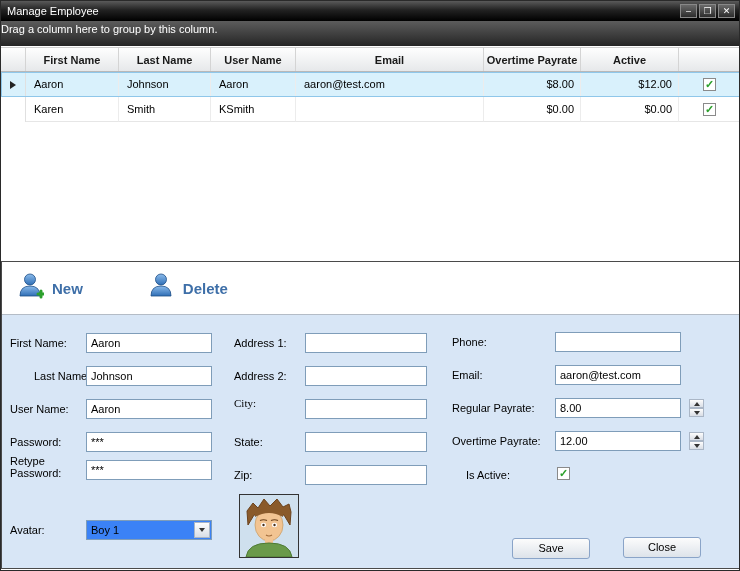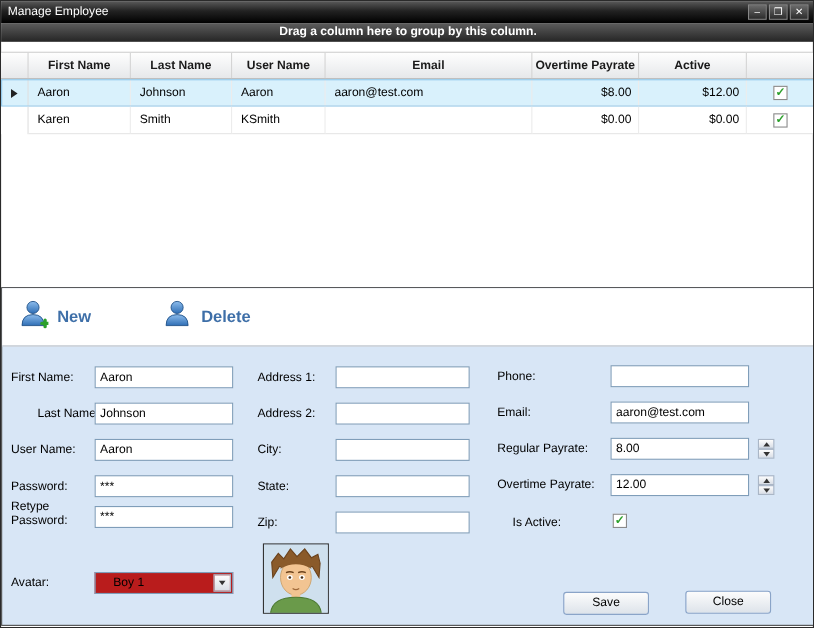--- a/index.html
+++ b/index.html
@@ -9,23 +9,23 @@
   
   .titlebar { position:absolute; top:0; left:0; width:740px; height:20px;
     background:linear-gradient(#5a5a5a 0%, #222 45%, #000 100%);
     display:flex; align-items:center; padding:0 6px; }
   .titlebar .title { color:#fff; font-size:11px; }
   .win-controls { margin-left:auto; display:flex; gap:2px; }
   .winbtn { width:17px; height:14px; color:#fff; font-size:9px; line-height:13px; text-align:center;
     background:linear-gradient(#6a6a6a,#2c2c2c); border:1px solid #888; cursor:default; }
 
   
-  .groupbar { position:absolute; top:20px; left:0; width:740px; height:17px;
+  .groupbar { position:absolute; top:20px; left:0; width:740px; height:25px;
     background:linear-gradient(#5c5c5c,#252525);
-    color:#fff; font-size:11px; font-weight:bold; text-align:center; line-height:16px; }
+    color:#fff; font-size:11px; font-weight:normal; text-align:left; line-height:16px; }
 
   
   .grid-row { position:absolute; left:0; width:740px; height:25px; display:grid;
     grid-template-columns:25px 93px 92px 85px 188px 97px 98px 62px; font-size:11px; }
   .grid-header { top:46px; background:linear-gradient(#fefefe,#e6e8ea); border-top:1px solid #cfcfcf; border-bottom:1px solid #b8b8b8; }
   .grid-header .cell { display:flex; align-items:center; justify-content:center; font-weight:bold; color:#1a1a1a; border-right:1px solid #d4d4d4; }
   .data-row .cell { display:flex; align-items:center; padding-left:8px; border-right:1px solid #ececec; border-bottom:1px solid #e6e6e6; color:#000; }
   .data-row .cell.money { justify-content:flex-end; padding-right:6px; padding-left:0; }
   .data-row .cell.center { justify-content:center; padding-left:0; }
   .row-0 { top:71px; background:#d9f1fc; outline:1px solid #8fc7ea; outline-offset:-1px; }
@@ -47,21 +47,21 @@
   .flabel { position:absolute; font-size:11px; color:#000; }
   .tb { position:absolute; height:20px; border:1px solid #7f9db9; background:#fff; font-size:11px; padding:2px 4px;
     font-family:"Liberation Sans", sans-serif; }
   .num-wrap { position:absolute; width:150px; height:20px; }
   .num-wrap .tb { position:absolute; left:0; top:0; width:126px; padding-right:18px; }
   .spinner { position:absolute; right:1px; top:1px; width:15px; height:18px; display:flex; flex-direction:column; }
   .spin-btn { flex:1; background:linear-gradient(#fdfdfd,#d9dee6); border:1px solid #aab6c6; display:flex; align-items:center; justify-content:center; }
   .tri-up { width:0; height:0; border-left:3px solid transparent; border-right:3px solid transparent; border-bottom:4px solid #333; }
   .tri-down { width:0; height:0; border-left:3px solid transparent; border-right:3px solid transparent; border-top:4px solid #333; }
 
-  .dropdown { position:absolute; width:126px; height:20px; border:1px solid #7f9db9; background:#b91c1c; font-size:11px; display:flex; align-items:center; padding-left:16px; }
+  .dropdown { position:absolute; width:126px; height:20px; border:1px solid #7f9db9; background:#3b82f6; font-size:11px; display:flex; align-items:center; padding-left:4px; }
   .dd-btn { position:absolute; right:1px; top:1px; width:16px; height:16px; background:linear-gradient(#fdfdfd,#d9dee6);
     border:1px solid #aab6c6; display:flex; align-items:center; justify-content:center; }
 
   .avatar-box { position:absolute; left:237px; top:232px; width:60px; height:64px; border:1px solid #333; background:#cfe0ee; }
 
   .btn { position:absolute; width:78px; height:21px; font-size:11px; text-align:center; line-height:19px;
     background:linear-gradient(#fcfcfc,#dde3ea); border:1px solid #8aa4c8; border-radius:3px; color:#000; cursor:default; }
 </style>
 </head>
 <body>
@@ -172,21 +172,21 @@
           <span class="tri-down"></span>
         </span>
     </div>
 
     <span class="flabel" style="left:232px; top:75px;">Address 1:</span>
     <input class="tb" style="left: 303px; top: 71px; width: 122px;" value="">
 
     <span class="flabel" style="left:232px; top:108px;">Address 2:</span>
     <input class="tb" style="left: 303px; top: 104px; width: 122px;" value="">
 
-    <span class="flabel" style="left:232px; top:141px;">City:</span>
+    <span class="flabel" style="left:232px; top:135px;font-family:Liberation Serif, serif;">City:</span>
     <input class="tb" style="left: 303px; top: 137px; width: 122px;" value="">
 
     <span class="flabel" style="left:232px; top:174px;">State:</span>
     <input class="tb" style="left: 303px; top: 170px; width: 122px;" value="">
 
     <span class="flabel" style="left:232px; top:207px;">Zip:</span>
     <input class="tb" style="left: 303px; top: 203px; width: 122px;" value="">
 
     <div class="avatar-box">
       <svg width="58" height="62" viewBox="0 0 58 62">

